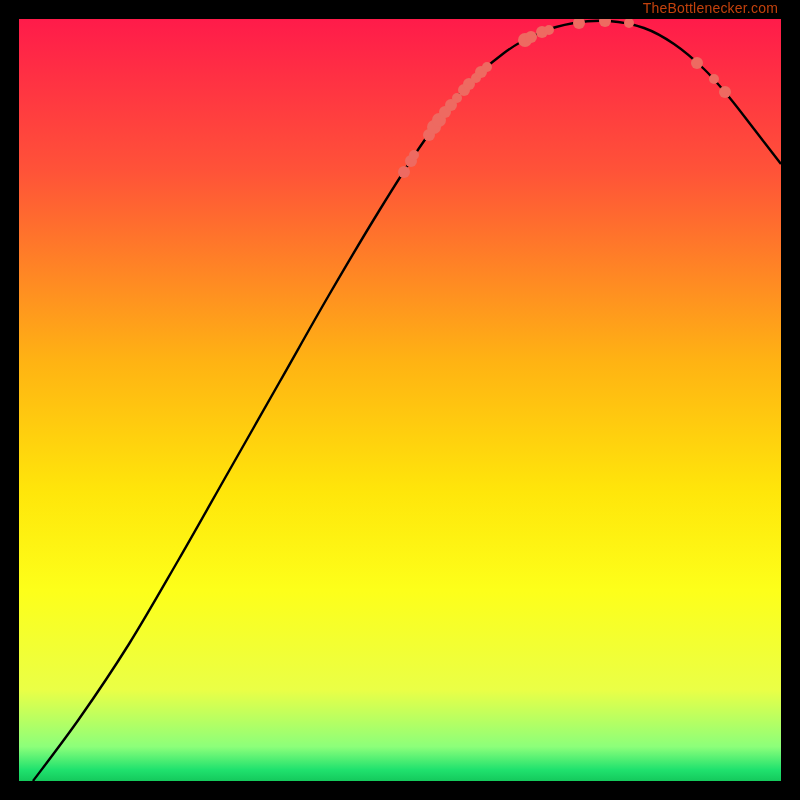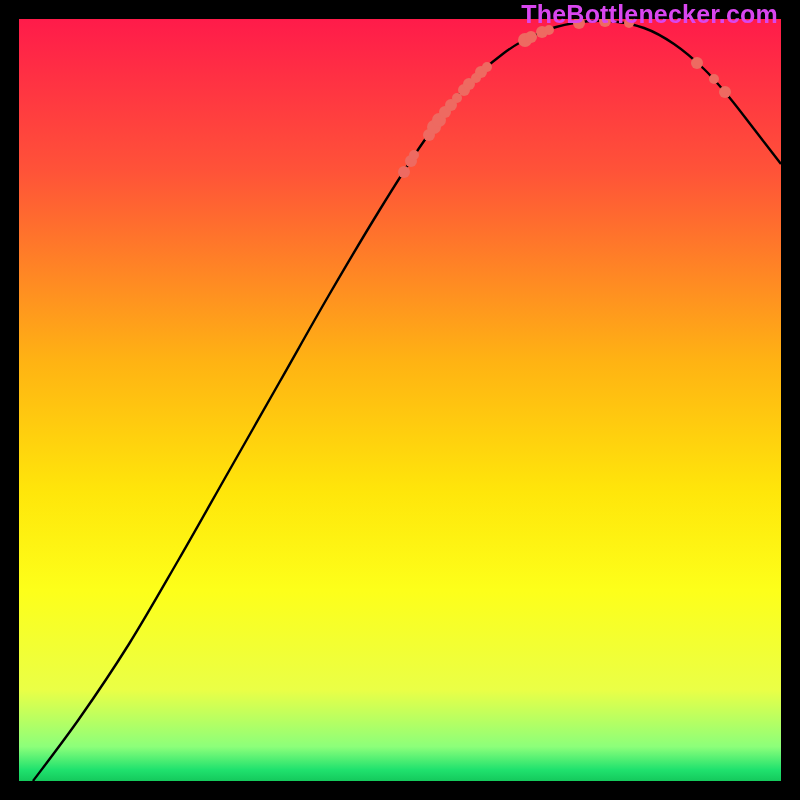--- a/index.html
+++ b/index.html
@@ -23,23 +23,23 @@
     position: absolute;
     left: 0;
     top: 0;
     width: 762px;
     height: 762px;
   }
   .watermark {
     position: absolute;
     top: 0px;
     right: 22px;
-    color: #d946ef;
-    font-size: 25px;
-    font-weight: 700;
+    color: #c2410c;
+    font-size: 14px;
+    font-weight: 400;
     letter-spacing: 0.2px;
   }
 </style>
 </head>
 <body>
 
 <div class="frame">
   <svg class="plot" viewBox="0 0 762 762">
     <defs>
       <linearGradient id="bg-grad" x1="0" y1="0" x2="0" y2="1">

